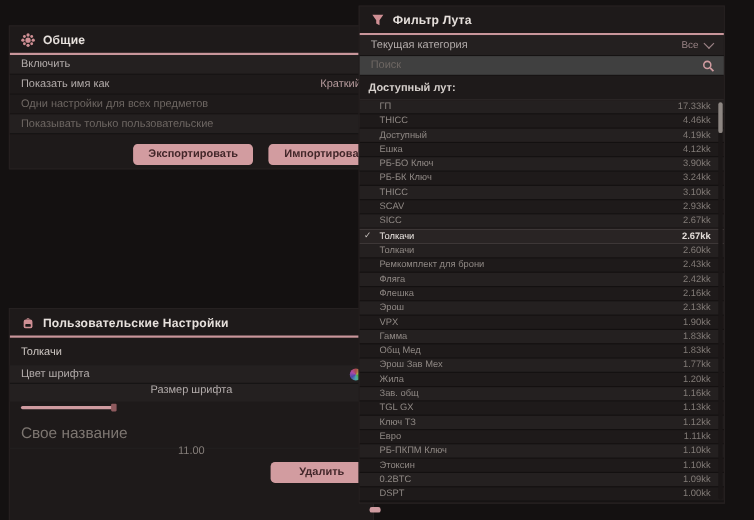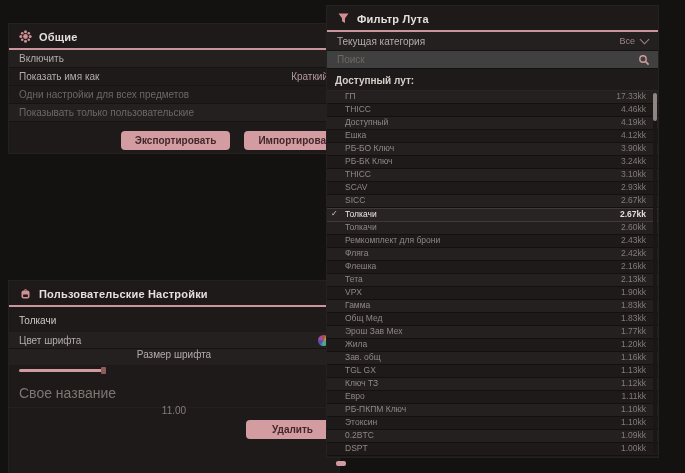--- a/index.html
+++ b/index.html
@@ -227,21 +227,21 @@
       </div>
       <div class="loot-row alt">
         <span>Фляга</span>
         <span class="val">2.42kk</span>
       </div>
       <div class="loot-row">
         <span>Флешка</span>
         <span class="val">2.16kk</span>
       </div>
       <div class="loot-row alt">
-        <span>Тета</span>
+        <span>Эрош</span>
         <span class="val">2.13kk</span>
       </div>
       <div class="loot-row">
         <span>VPX</span>
         <span class="val">1.90kk</span>
       </div>
       <div class="loot-row alt">
         <span>Гамма</span>
         <span class="val">1.83kk</span>
       </div>

